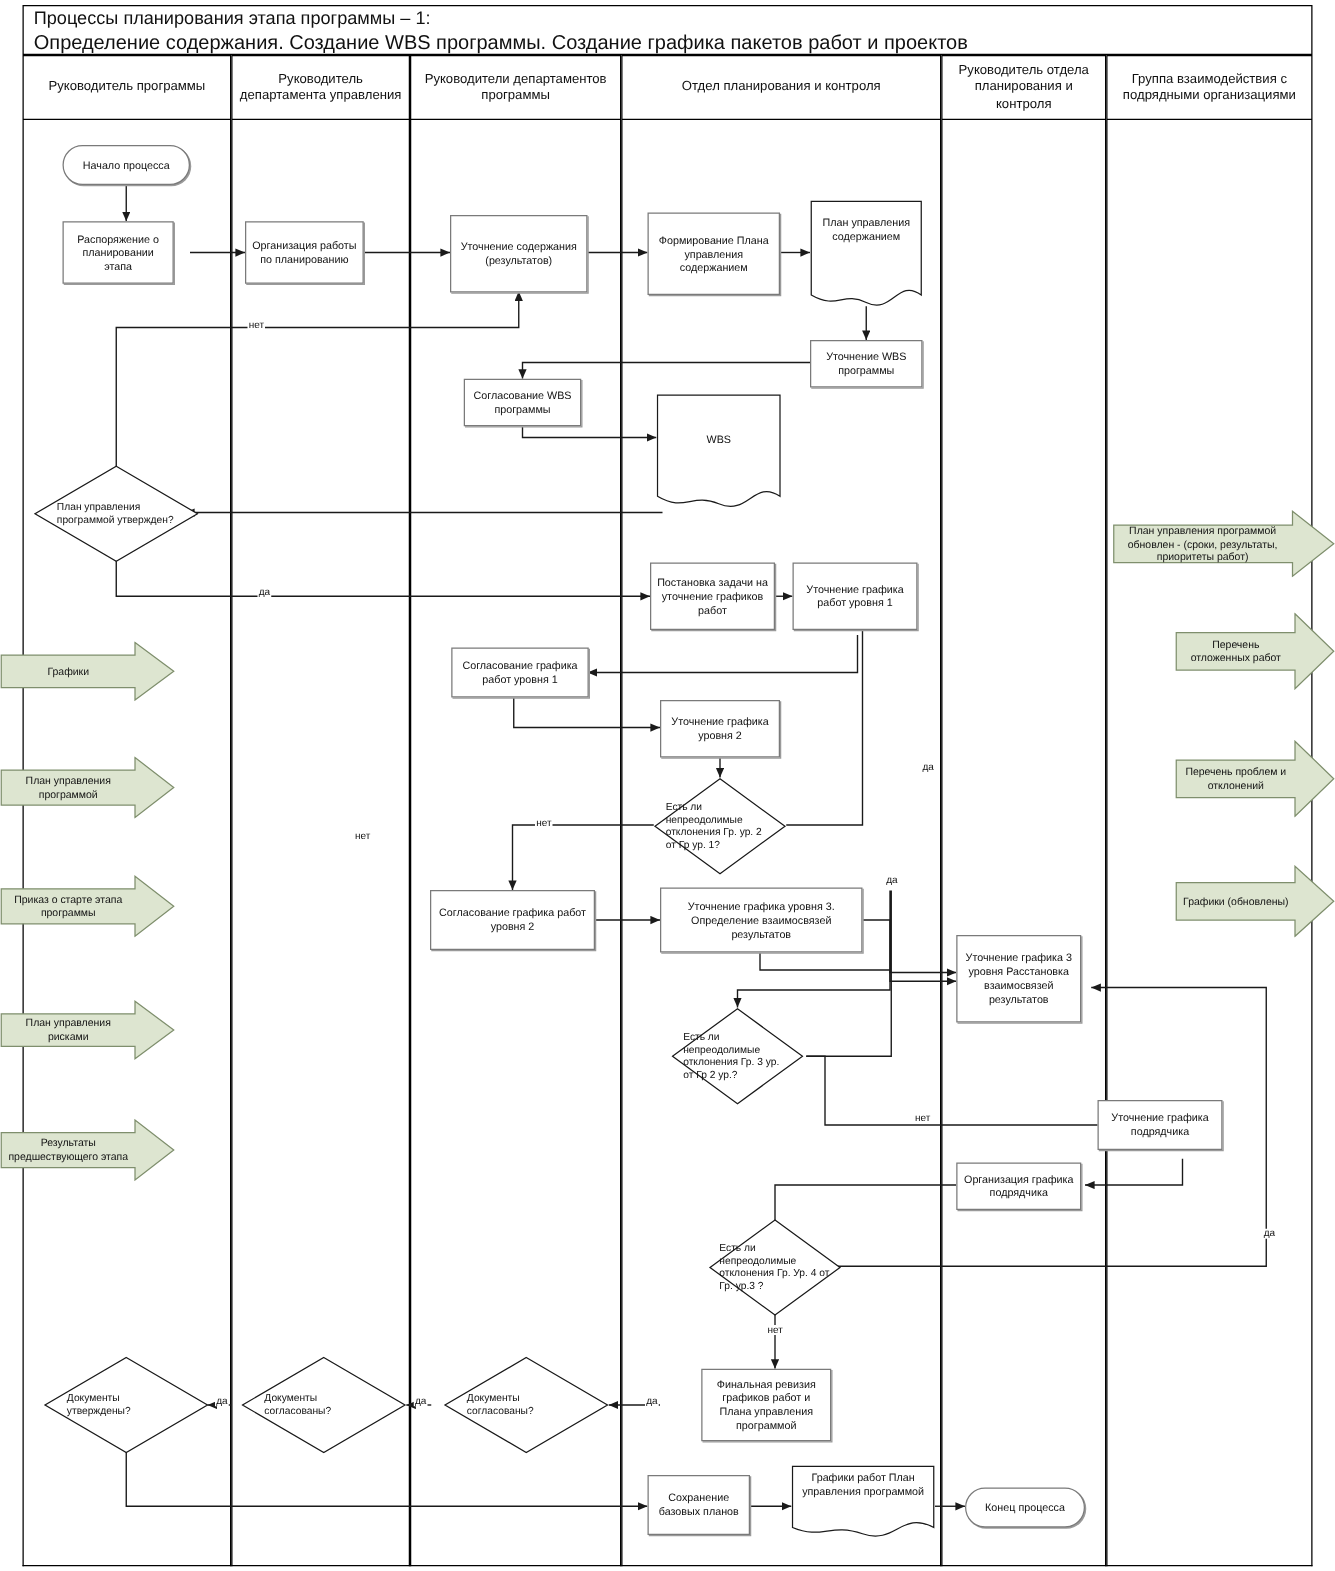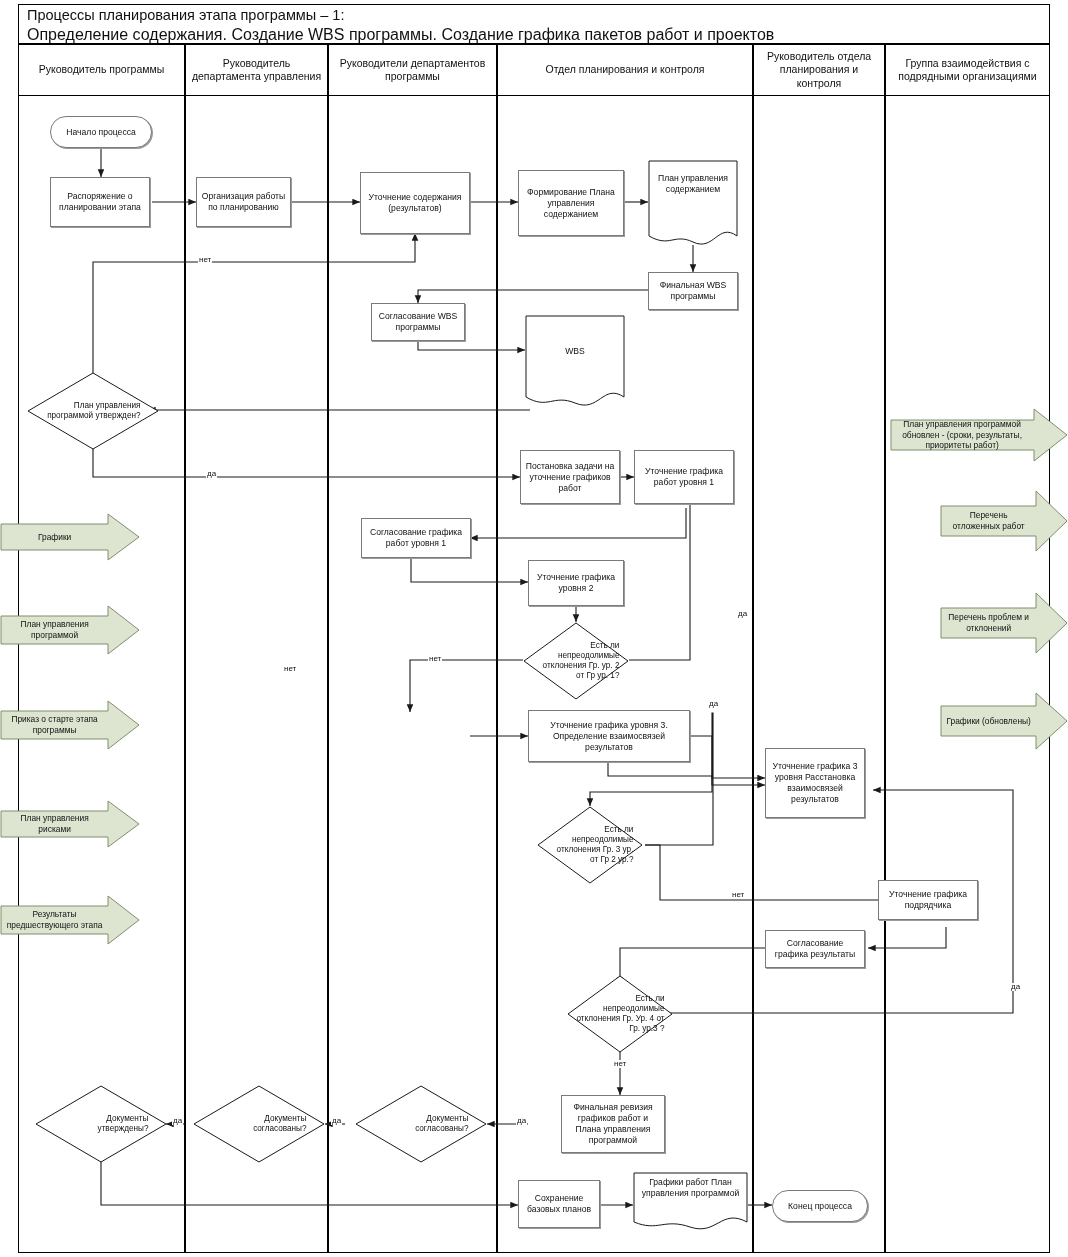--- a/index.html
+++ b/index.html
@@ -26,21 +26,21 @@
   
   .node{position:absolute;box-sizing:border-box;display:flex;align-items:center;
       justify-content:center;text-align:center;font-size:8.6px;color:#111;
       line-height:1.28;padding:2px 3px;background:#fff;}
   .proc{border:1px solid #7a7a7a;box-shadow:1px 1px 0 #9a9a9a;}
   .term{border:1px solid #7a7a7a;border-radius:22px;box-shadow:1px 1px 0 #9a9a9a;}
 
   
   .dec{position:absolute;display:flex;align-items:center;justify-content:center;}
   .dec .dsvg{position:absolute;left:0;top:0;}
-  .dec .dtxt{position:relative;text-align:right;font-size:8.2px;line-height:1.25;
+  .dec .dtxt{position:relative;text-align:left;font-size:8.2px;line-height:1.25;
       color:#111;width:72%;z-index:2;}
 
   
   .doc{position:absolute;}
   .doc .dsvg{position:absolute;left:0;top:0;}
   .doc .dtxt{position:absolute;left:0;right:0;top:14%;text-align:center;
       font-size:8.6px;line-height:1.3;color:#111;z-index:2;padding:0 5px;
       box-sizing:border-box;}
 
   
@@ -147,21 +147,21 @@
       <path d="M101,1151 L101,1205 L518,1205"></path>
 
       <path d="M600,1205 L633,1205"></path>
 
       <path d="M748,1205 L772,1205"></path>
     </g>
   </svg>
 
   <div class="node term" style="left:50px;top:116px;width:102px;height:32px">Начало процесса</div>
 
-  <div class="node proc" style="left:50px;top:177px;width:100px;height:50px">Распоряжение о планировании этапа</div>
+  <div class="node proc" style="left:50px;top:177px;width:89px;height:50px">Распоряжение о планировании этапа</div>
 
   <div class="dec" style="left:27px;top:372px;width:132px;height:78px">
     <svg class="dsvg" width="132" height="78" viewBox="0 0 132 78">
       <polygon points="66,1 131,39 66,77 1,39" fill="#fff" stroke="#1a1a1a" stroke-width="1"></polygon>
     </svg>
     <div class="dtxt">План управления программой утвержден?</div>
   </div>
 
   <div class="dec" style="left:35px;top:1085px;width:132px;height:78px">
     <svg class="dsvg" width="132" height="78" viewBox="0 0 132 78">
@@ -178,38 +178,39 @@
     </svg>
     <div class="dtxt">Документы согласованы?</div>
   </div>
 
   <div class="node proc" style="left:360px;top:172px;width:110px;height:62px">Уточнение содержания (результатов)</div>
 
   <div class="node proc" style="left:371px;top:303px;width:94px;height:38px">Согласование WBS программы</div>
 
   <div class="node proc" style="left:361px;top:518px;width:110px;height:40px">Согласование графика работ уровня 1</div>
 
+  <div class="node proc" style="left:344px;top:712px;width:132px;height:48px">Согласование графика работ уровня 2</div>
 
   <div class="dec" style="left:355px;top:1085px;width:132px;height:78px">
     <svg class="dsvg" width="132" height="78" viewBox="0 0 132 78">
       <polygon points="66,1 131,39 66,77 1,39" fill="#fff" stroke="#1a1a1a" stroke-width="1"></polygon>
     </svg>
     <div class="dtxt">Документы согласованы?</div>
   </div>
 
   <div class="node proc" style="left:518px;top:170px;width:106px;height:66px">Формирование Плана управления содержанием</div>
 
   <div class="doc" style="left:648px;top:160px;width:90px;height:90px">
     <svg class="dsvg" width="90" height="90" viewBox="0 0 90 90">
       <path d="M1,1 L89,1 L89,76 C70,62 66,92 45,82 C26,73 22,88 1,76 Z" fill="#fff" stroke="#1a1a1a" stroke-width="1"></path>
     </svg>
     <div class="dtxt">План управления содержанием</div>
   </div>
 
-  <div class="node proc" style="left:648px;top:272px;width:90px;height:38px">Финальная WBS программы</div>
+  <div class="node proc" style="left:648px;top:272px;width:90px;height:38px">Уточнение WBS программы</div>
 
   <div class="doc" style="left:525px;top:315px;width:100px;height:98px">
     <svg class="dsvg" width="100" height="98" viewBox="0 0 100 98">
       <path d="M1,1 L99,1 L99,82 C78,68 74,98 50,88 C28,79 23,95 1,82 Z" fill="#fff" stroke="#1a1a1a" stroke-width="1"></path>
     </svg>
     <div class="dtxt" style="top:32%">WBS</div>
   </div>
 
   <div class="node proc" style="left:520px;top:450px;width:100px;height:54px">Постановка задачи на уточнение графиков работ</div>
 
@@ -246,21 +247,21 @@
 
   <div class="doc" style="left:633px;top:1172px;width:115px;height:62px">
     <svg class="dsvg" width="115" height="62" viewBox="0 0 115 62">
       <path d="M1,1 L114,1 L114,50 C88,36 84,64 57,55 C31,46 25,60 1,50 Z" fill="#fff" stroke="#1a1a1a" stroke-width="1"></path>
     </svg>
     <div class="dtxt" style="top:8%">Графики работ План управления программой</div>
   </div>
 
   <div class="node proc" style="left:765px;top:748px;width:100px;height:70px">Уточнение графика 3 уровня Расстановка взаимосвязей результатов</div>
 
-  <div class="node proc" style="left:765px;top:930px;width:100px;height:38px">Согласование графика результаты</div>
+  <div class="node proc" style="left:765px;top:930px;width:100px;height:38px">Организация графика подрядчика</div>
 
   <div class="node term" style="left:772px;top:1190px;width:96px;height:32px">Конец процесса</div>
 
   <div class="node proc" style="left:878px;top:880px;width:100px;height:40px">Уточнение графика подрядчика</div>
 
   <div class="banner" style="left:0px;top:513px;width:140px;height:48px">
     <svg class="bsvg" width="140" height="48" viewBox="0 0 140 48">
       <path d="M1,11 L108,11 L108,1 L139,24 L108,47 L108,37 L1,37 Z" fill="#dde5d0" stroke="#7f8f6d" stroke-width="1"></path>
     </svg>
     <div class="btxt">Графики</div>

